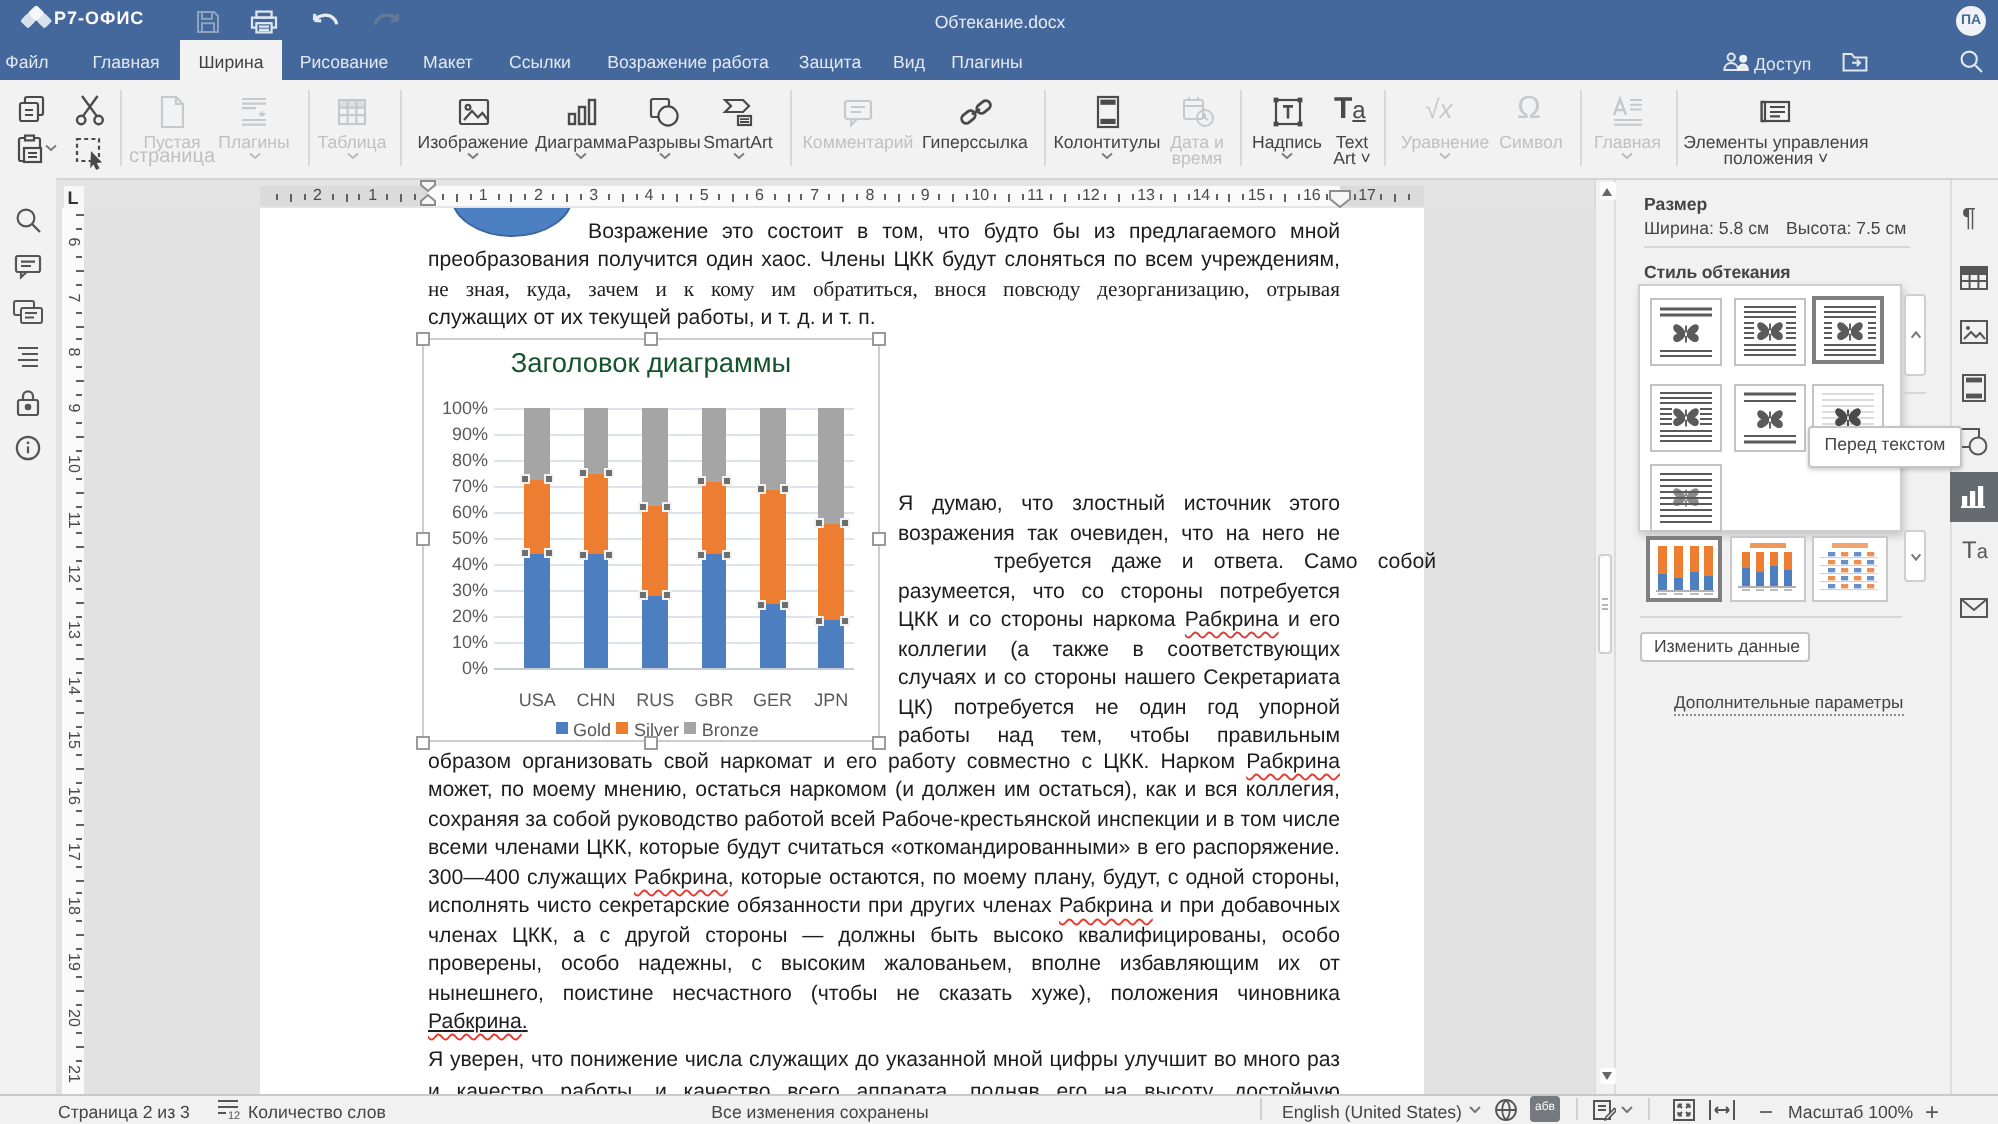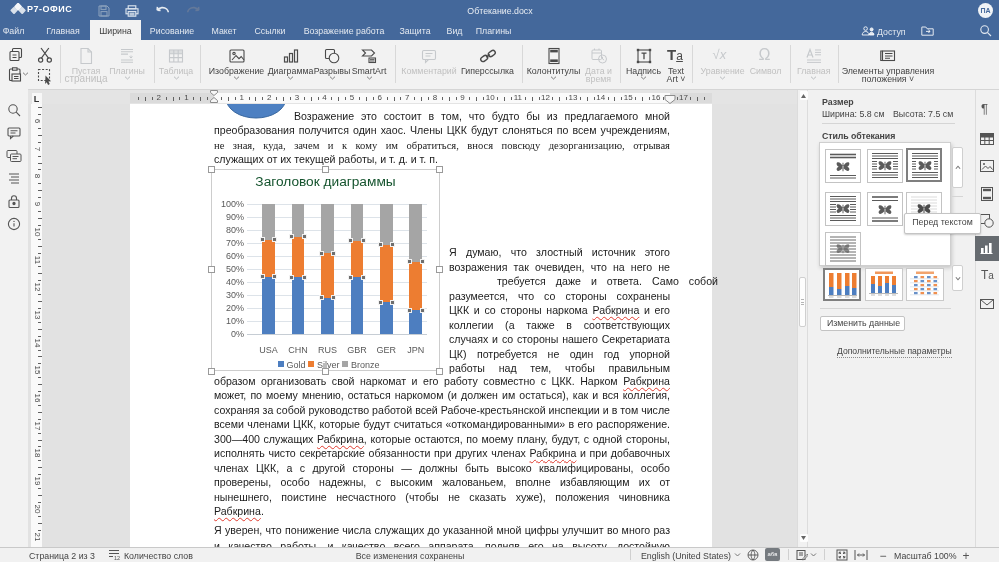--- a/index.html
+++ b/index.html
@@ -491,36 +491,36 @@
 <svg style="position:absolute;left:224px;top:104px;width:64px;height:15px;" viewBox="0 0 64 15">
     <ellipse cx="32" cy="-6" rx="30" ry="20" fill="#4d80c2" stroke="#3a689f" stroke-width="1"></ellipse>
   </svg>
 <div class="jl" style="left:294px;top:109.60px;width:376px;text-align:justify;text-align-last:justify;">Возражение это состоит в том, что будто бы из предлагаемого мной</div>
 <div class="jl" style="left:214px;top:124.05px;width:456px;text-align:justify;text-align-last:justify;">преобразования получится один хаос. Члены ЦКК будут слоняться по всем учреждениям,</div>
 <div class="jl" style="left:214px;top:138.50px;width:456px;text-align:justify;text-align-last:justify;font-family:Liberation Serif, serif;">не зная, куда, зачем и к кому им обратиться, внося повсюду дезорганизацию, отрывая</div>
 <div class="jl" style="left:214px;top:152.95px;width:456px;text-align:left;text-align-last:left;">служащих от их текущей работы, и т. д. и т. п.</div>
 <div class="jl" style="left:449px;top:246.40px;width:221px;text-align:justify;text-align-last:justify;">Я думаю, что злостный источник этого</div>
 <div class="jl" style="left:449px;top:260.85px;width:221px;text-align:justify;text-align-last:justify;">возражения так очевиден, что на него не</div>
 <div class="jl" style="left:449px;top:275.30px;width:221px;text-align:justify;text-align-last:justify;margin-left:48px;">требуется даже и ответа. Само собой</div>
-<div class="jl" style="left:449px;top:289.75px;width:221px;text-align:justify;text-align-last:justify;">разумеется, что со стороны сохранены</div>
+<div class="jl" style="left:449px;top:289.75px;width:221px;text-align:justify;text-align-last:justify;">разумеется, что со стороны потребуется</div>
 <div class="jl" style="left:449px;top:304.20px;width:221px;text-align:justify;text-align-last:justify;">ЦКК и со стороны наркома <span class="sp">Рабкрина</span> и его</div>
 <div class="jl" style="left:449px;top:318.65px;width:221px;text-align:justify;text-align-last:justify;">коллегии (а также в соответствующих</div>
 <div class="jl" style="left:449px;top:333.10px;width:221px;text-align:justify;text-align-last:justify;">случаях и со стороны нашего Секретариата</div>
 <div class="jl" style="left:449px;top:347.55px;width:221px;text-align:justify;text-align-last:justify;">ЦК) потребуется не один год упорной</div>
 <div class="jl" style="left:449px;top:362.00px;width:221px;text-align:justify;text-align-last:justify;">работы над тем, чтобы правильным</div>
 <div class="jl" style="left:214px;top:375.00px;width:456px;text-align:justify;text-align-last:justify;">образом организовать свой наркомат и его работу совместно с ЦКК. Нарком <span class="sp">Рабкрина</span></div>
 <div class="jl" style="left:214px;top:389.45px;width:456px;text-align:justify;text-align-last:justify;">может, по моему мнению, остаться наркомом (и должен им остаться), как и вся коллегия,</div>
 <div class="jl" style="left:214px;top:403.90px;width:456px;text-align:justify;text-align-last:justify;">сохраняя за собой руководство работой всей Рабоче-крестьянской инспекции и в том числе</div>
 <div class="jl" style="left:214px;top:418.35px;width:456px;text-align:justify;text-align-last:justify;">всеми членами ЦКК, которые будут считаться «откомандированными» в его распоряжение.</div>
 <div class="jl" style="left:214px;top:432.80px;width:456px;text-align:justify;text-align-last:justify;">300—400 служащих <span class="sp">Рабкрина</span>, которые остаются, по моему плану, будут, с одной стороны,</div>
 <div class="jl" style="left:214px;top:447.25px;width:456px;text-align:justify;text-align-last:justify;">исполнять чисто секретарские обязанности при других членах <span class="sp">Рабкрина</span> и при добавочных</div>
 <div class="jl" style="left:214px;top:461.70px;width:456px;text-align:justify;text-align-last:justify;">членах ЦКК, а с другой стороны — должны быть высоко квалифицированы, особо</div>
 <div class="jl" style="left:214px;top:476.15px;width:456px;text-align:justify;text-align-last:justify;">проверены, особо надежны, с высоким жалованьем, вполне избавляющим их от</div>
 <div class="jl" style="left:214px;top:490.60px;width:456px;text-align:justify;text-align-last:justify;">нынешнего, поистине несчастного (чтобы не сказать хуже), положения чиновника</div>
-<div class="jl" style="left:214px;top:505.05px;width:456px;text-align:left;text-align-last:left;"><span class="sp">Рабкрина</span>.</div>
+<div class="jl" style="left:214px;top:505.05px;width:456px;text-align:left;text-align-last:left;text-decoration:underline;"><span class="sp">Рабкрина</span>.</div>
 <div class="jl" style="left:214px;top:523.50px;width:456px;text-align:justify;text-align-last:justify;">Я уверен, что понижение числа служащих до указанной мной цифры улучшит во много раз</div>
 <div class="jl" style="left:214px;top:539.60px;width:456px;text-align:justify;text-align-last:justify;">и качество работы, и качество всего аппарата, подняв его на высоту, достойную</div>
 <div style="left:211px;top:169px;width:229px;height:202px;background:#fff;border:1px solid #cdcdcd;box-sizing:border-box;"></div>
 <div style="left:211px;top:174px;width:229px;font-size:13.7px;color:#14532d;text-align:center;white-space:nowrap;">Заголовок диаграммы</div>
 <div style="left:247px;top:334px;width:180px;height:1px;background:#c6cdd4;"></div>
 <div style="left:216px;top:330px;width:28px;font-size:9px;color:#595959;text-align:right;white-space:nowrap;line-height:9px;">0%</div>
 <div style="left:247px;top:321px;width:180px;height:1px;background:#dde3e9;"></div>
 <div style="left:216px;top:317px;width:28px;font-size:9px;color:#595959;text-align:right;white-space:nowrap;line-height:9px;">10%</div>
 <div style="left:247px;top:308px;width:180px;height:1px;background:#dde3e9;"></div>
 <div style="left:216px;top:304px;width:28px;font-size:9px;color:#595959;text-align:right;white-space:nowrap;line-height:9px;">20%</div>

